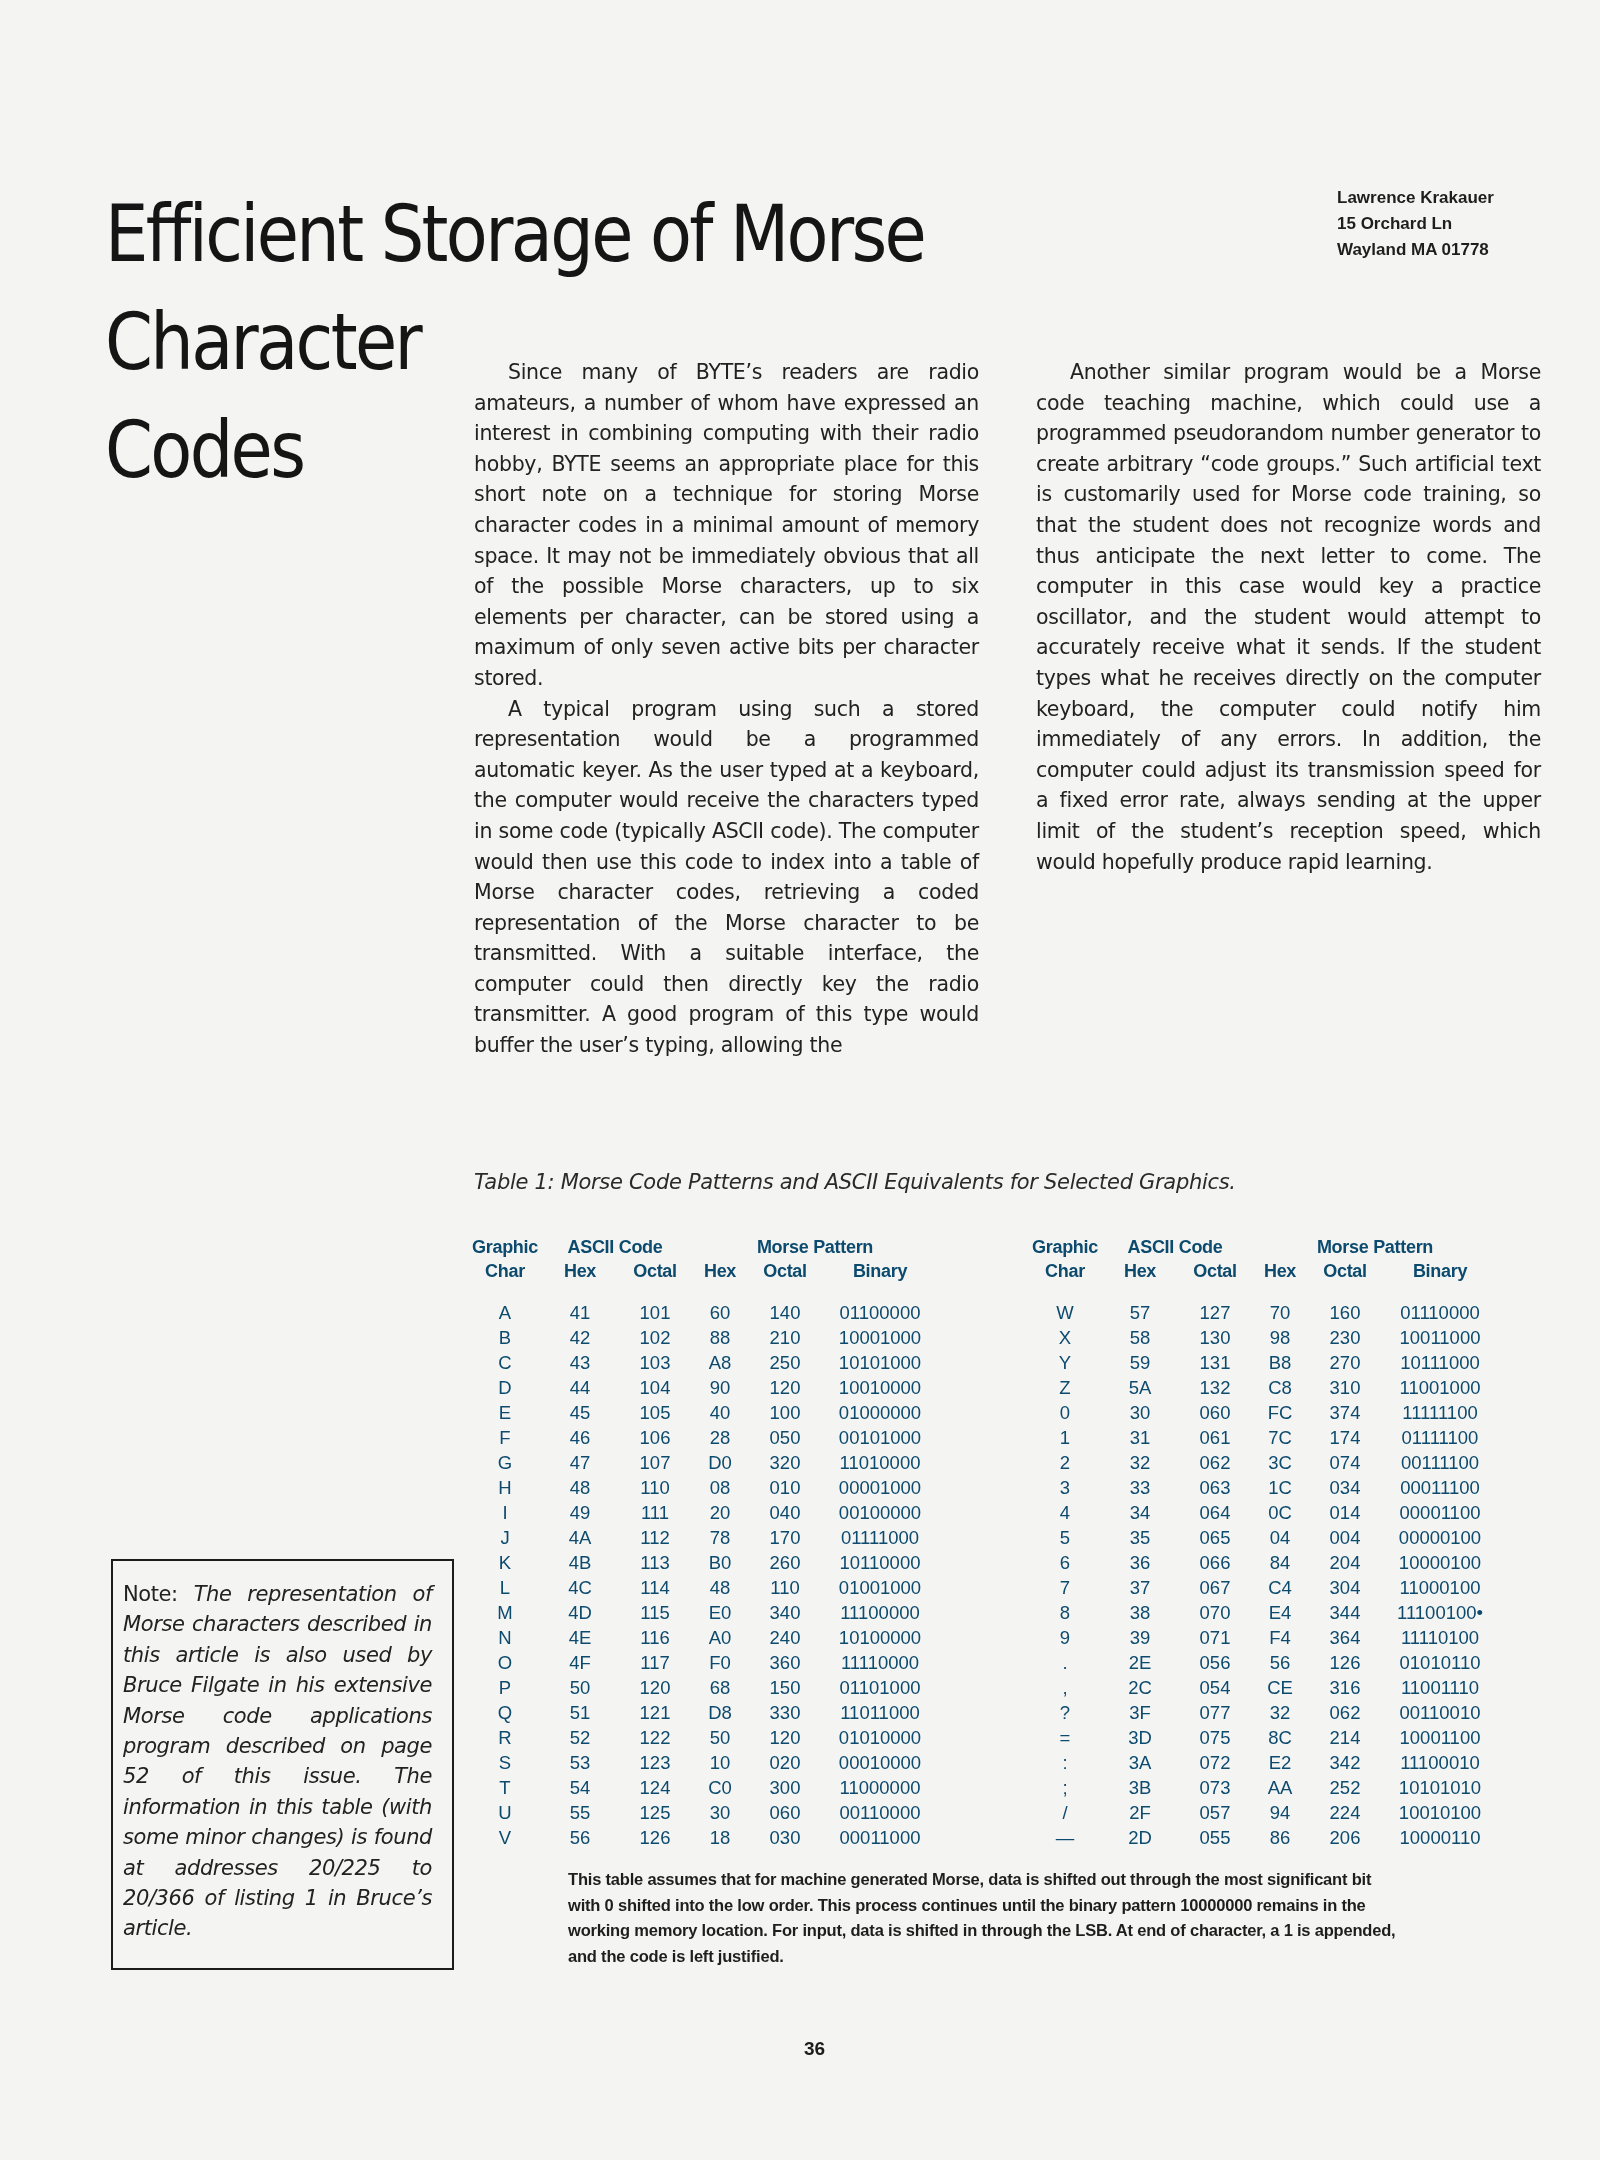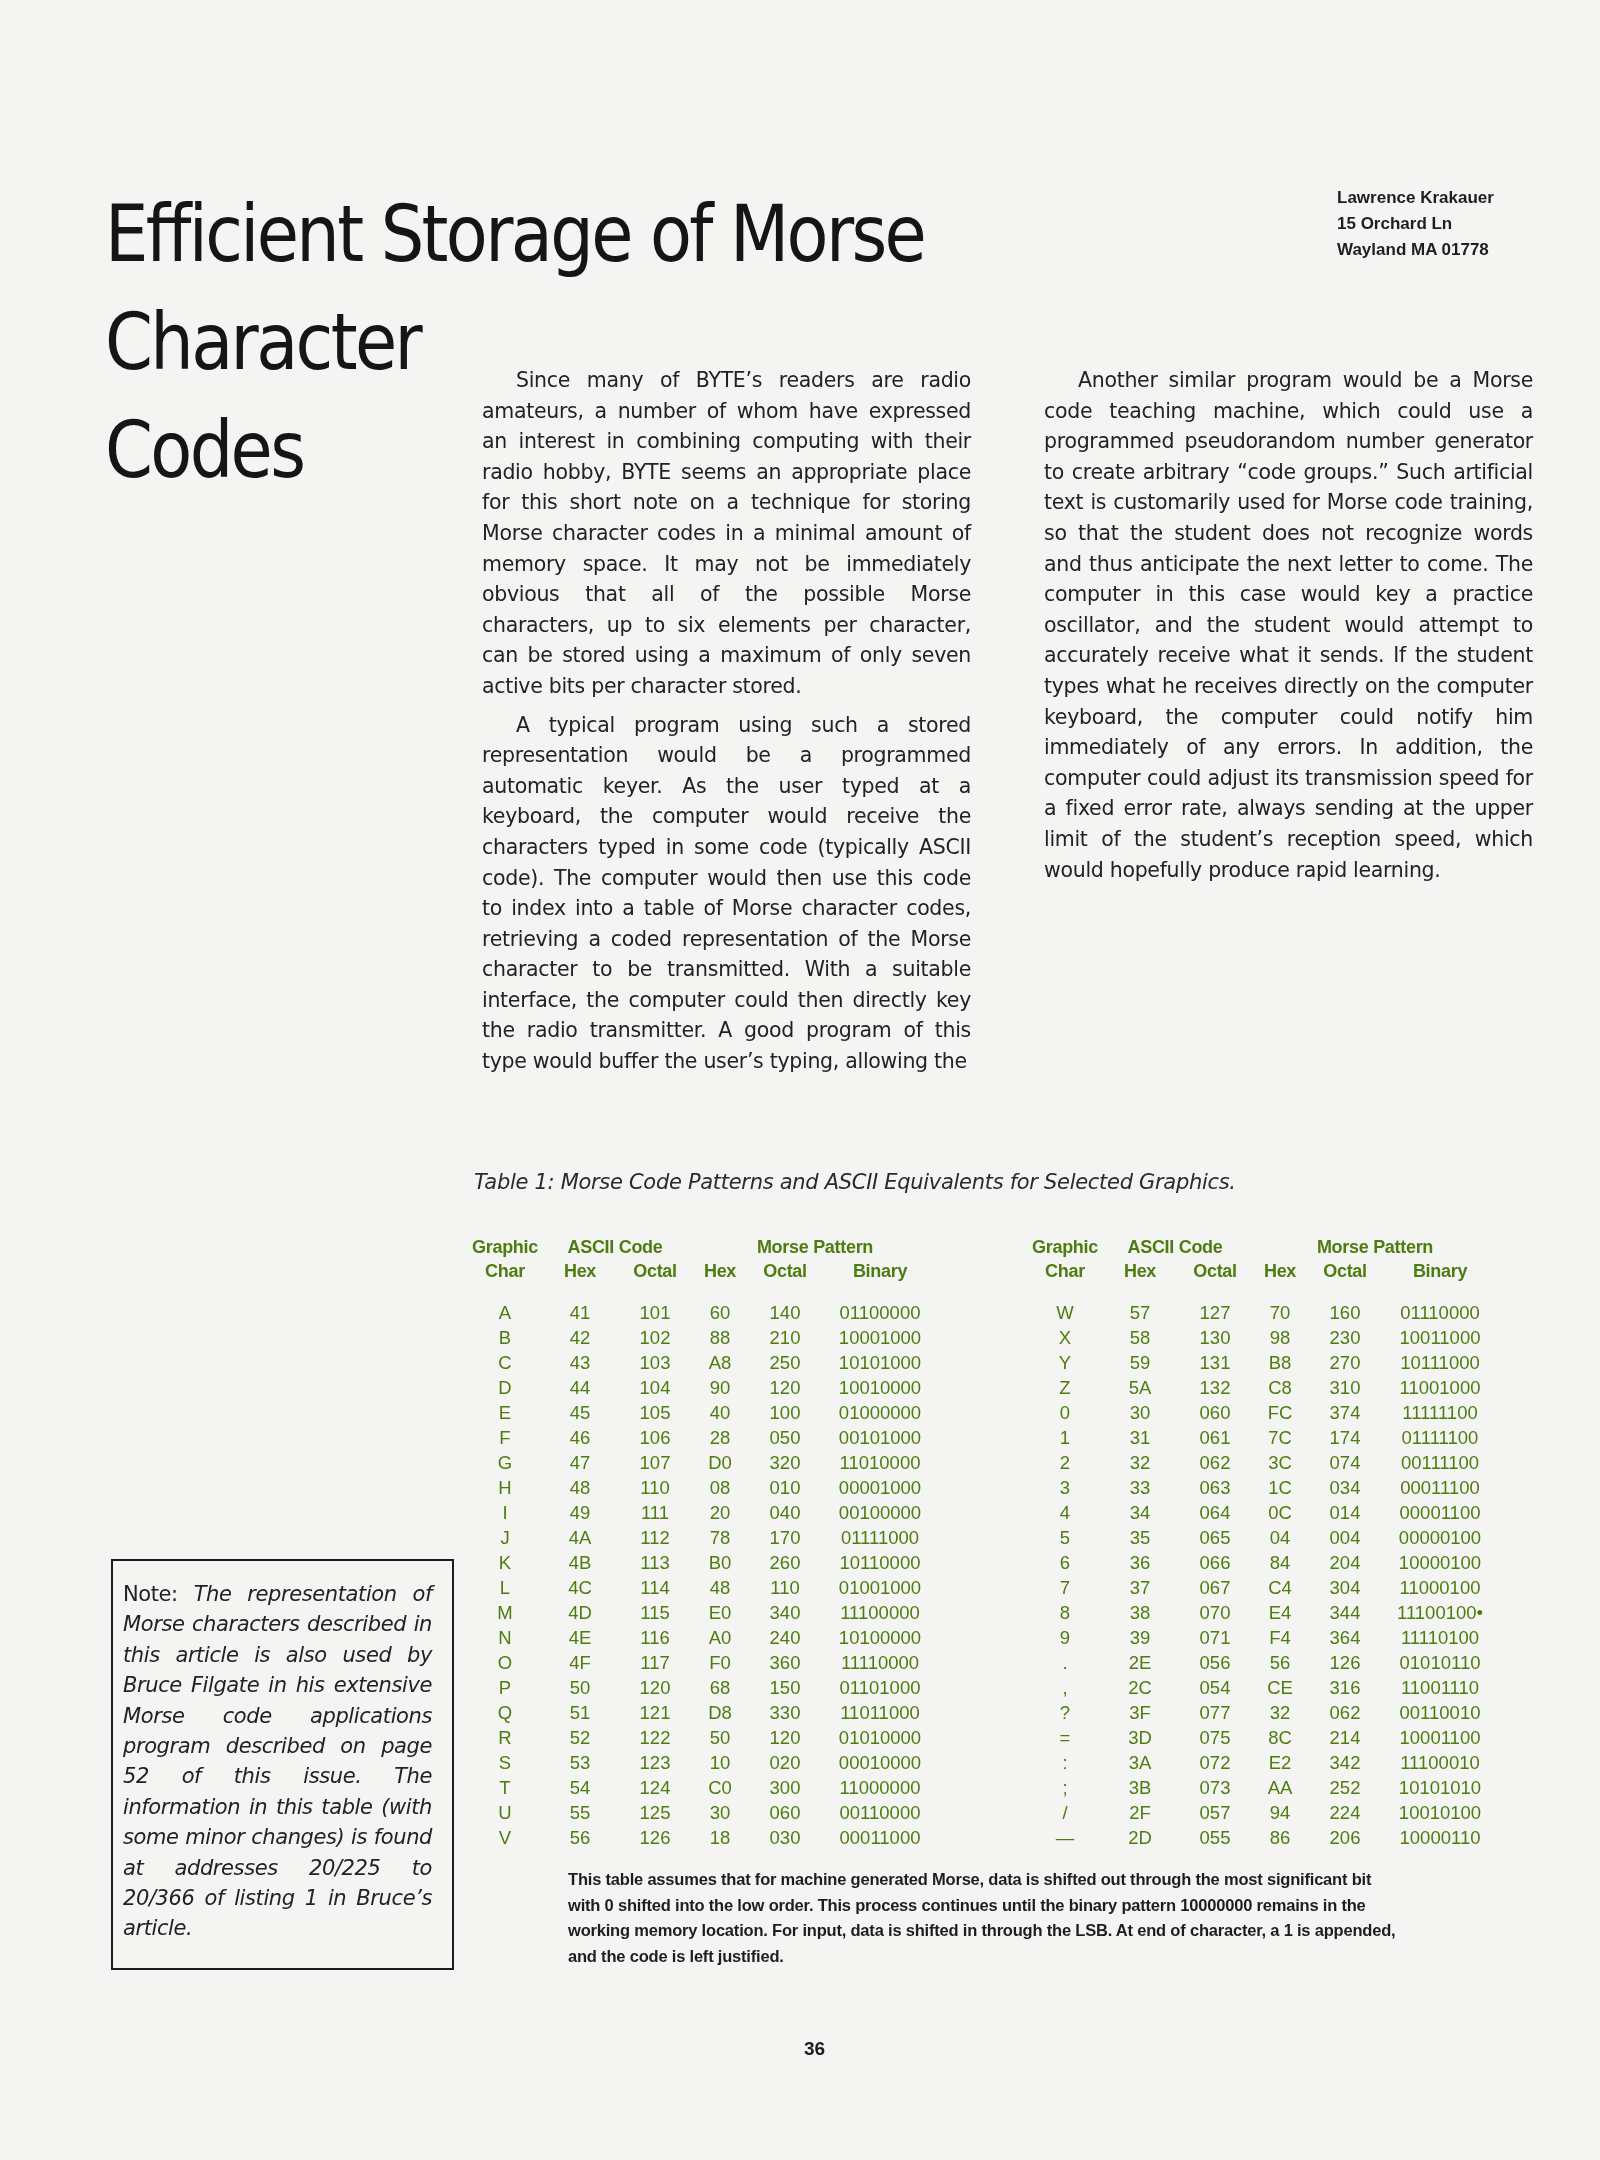--- a/index.html
+++ b/index.html
@@ -28,36 +28,36 @@
     color: #1e1e1e;
   }
   .author div { display: block; }
   .col {
     position: absolute; width: 505px;
     font-family: "DejaVu Sans", sans-serif;
     font-size: 20.5px; line-height: 30.6px;
     text-align: justify; color: #222;
     letter-spacing: -0.3px;
   }
-  .col p { margin: 8px; text-indent: 0; }
+  .col p { margin: 0; text-indent: 0; }
   .col p.ind { text-indent: 34px; }
   #col1 { left: 474px; top: 357px; }
   #col2 { left: 1036px; top: 357px; }
   .caption {
     position: absolute; left: 474px; top: 1170px;
     font-family: "DejaVu Sans", sans-serif; font-style: italic;
     font-size: 21px; color: #2a2a2a; letter-spacing: -0.3px;
   }
   .tbl-wrap { position: absolute; top: 1235px; }
   #tbl-left { left: 470px; }
   #tbl-right { left: 1030px; }
   table.morse {
     border-collapse: collapse;
     font-family: "Liberation Sans", sans-serif;
-    font-size: 18.5px; color: #4d7c0f;
+    font-size: 18.5px; color: #0c4a6e;
   }
   table.morse th {
     font-weight: bold; font-size: 18px; padding: 0;
     font-family: "Liberation Sans", sans-serif;
     line-height: 24px; text-align: center; letter-spacing: -0.3px;
   }
   table.morse td {
     padding: 0; height: 25px; line-height: 25px; text-align: center;
   }
   .c-char { width: 70px; }

